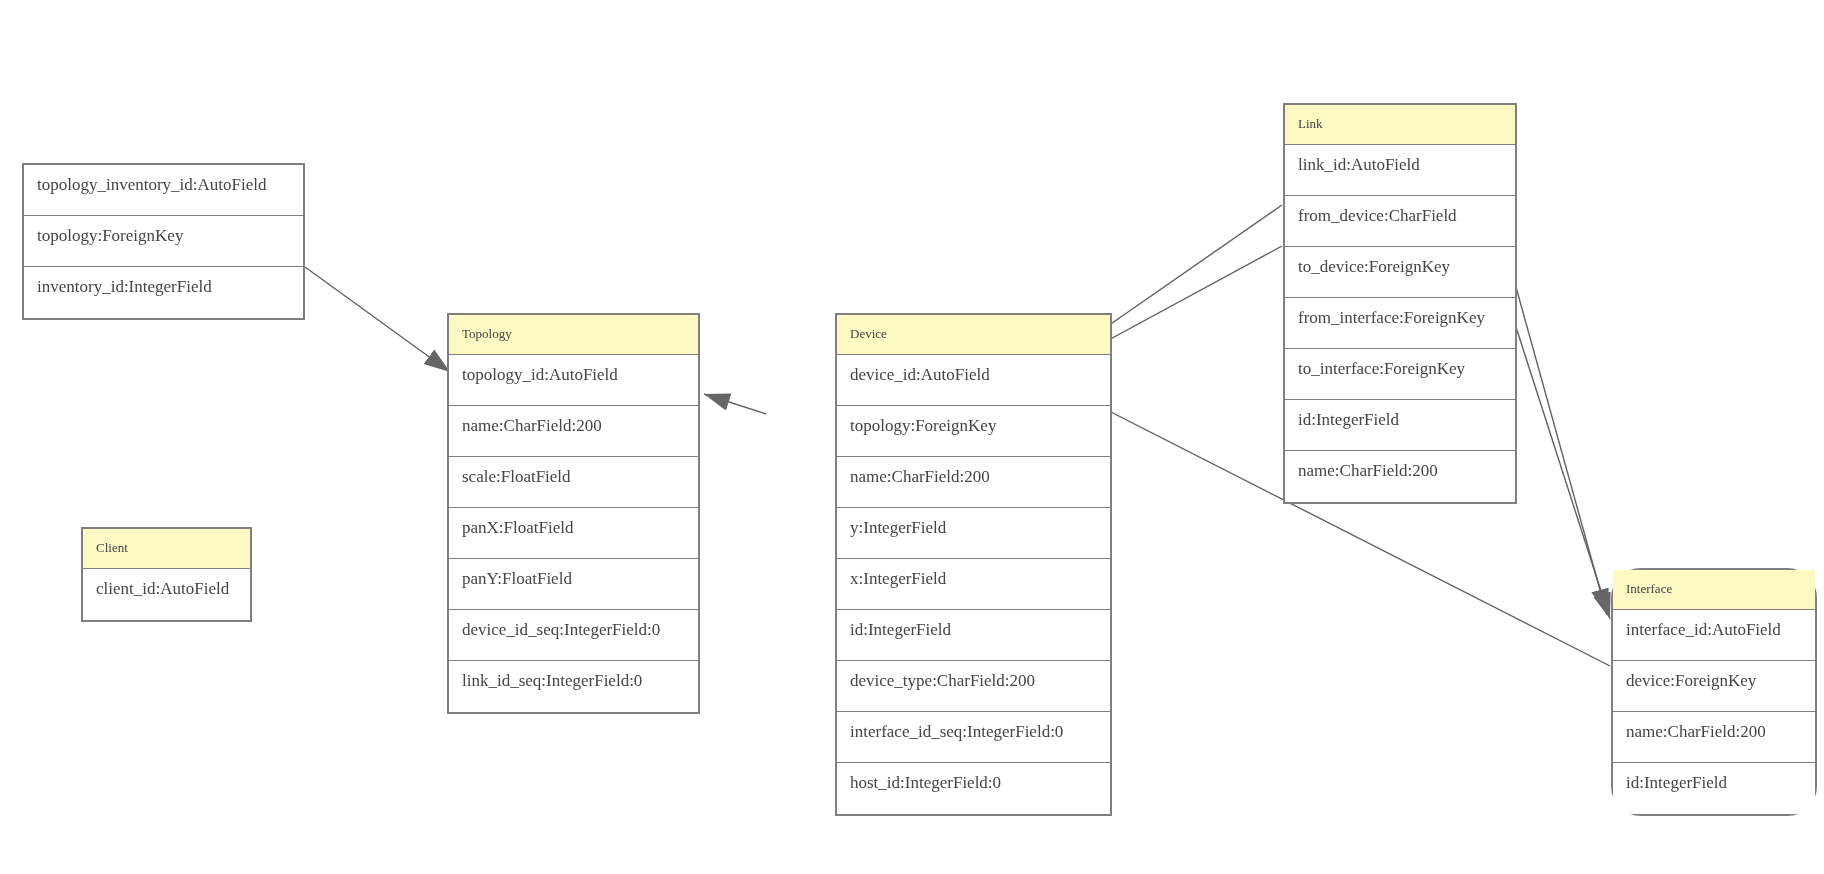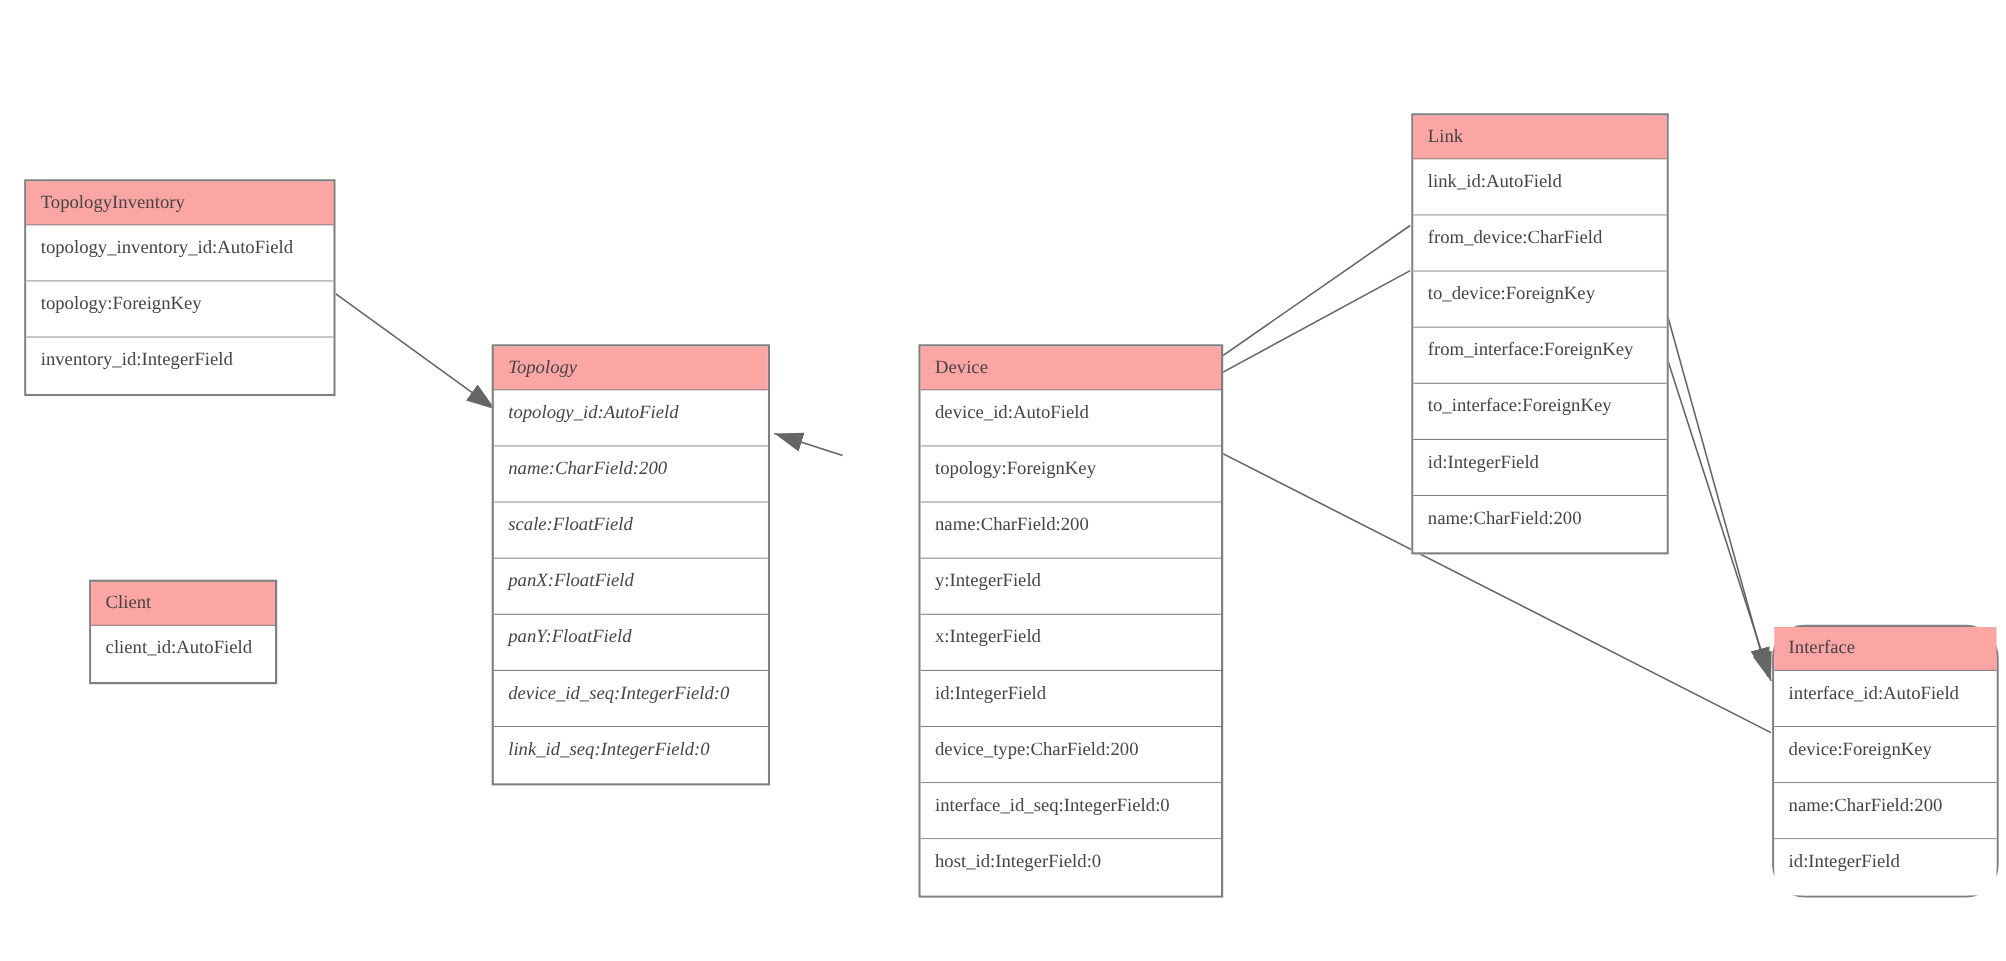--- a/index.html
+++ b/index.html
@@ -26,23 +26,23 @@
     position: absolute;
     box-sizing: border-box;
     border: 2px solid #7f7f7f;
     background: #ffffff;
   }
   .thead {
     box-sizing: border-box;
     height: 40px;
     line-height: 38px;
     padding-left: 13px;
-    background: #fca5a5;
+    background: #fef9c3;
     border-bottom: 1px solid #7f7f7f;
-    font-size: 17px;
+    font-size: 13px;
     color: #454545;
     white-space: nowrap;
     overflow: hidden;
   }
   .trow {
     box-sizing: border-box;
     height: 51px;
     line-height: 39px;
     padding-left: 13px;
     border-bottom: 1px solid #7f7f7f;
@@ -71,30 +71,29 @@
         <line x1="766" y1="414" x2="704" y2="394" stroke="#616161" stroke-width="1.4" marker-end="url(#arrowhead)"></line>
         <line x1="1282" y1="205" x2="1046" y2="369" stroke="#616161" stroke-width="1.4" marker-end="url(#arrowhead)"></line>
         <line x1="1282" y1="246" x2="1046" y2="374" stroke="#616161" stroke-width="1.4" marker-end="url(#arrowhead)"></line>
         <line x1="1610" y1="666" x2="1046" y2="379" stroke="#616161" stroke-width="1.4" marker-end="url(#arrowhead)"></line>
         <line x1="1516" y1="287" x2="1607" y2="615" stroke="#616161" stroke-width="1.4" marker-end="url(#arrowhead)"></line>
         <line x1="1516" y1="327" x2="1610" y2="619" stroke="#616161" stroke-width="1.4" marker-end="url(#arrowhead)"></line>
       </g>
   </svg>
 
 <div class="model-table" style="left: 22px; top: 163px; width: 283px;">
-      <div class="thead">TopologyInventory</div>
       <div class="trow">topology_inventory_id:AutoField</div>
       <div class="trow">topology:ForeignKey</div>
       <div class="trow">inventory_id:IntegerField</div>
     </div>
     <div class="model-table" style="left: 81px; top: 527px; width: 171px;">
       <div class="thead">Client</div>
       <div class="trow">client_id:AutoField</div>
     </div>
-    <div class="model-table" style="left: 447px; top: 313px; width: 253px; font-style: italic;">
+    <div class="model-table" style="left: 447px; top: 313px; width: 253px;">
       <div class="thead">Topology</div>
       <div class="trow">topology_id:AutoField</div>
       <div class="trow">name:CharField:200</div>
       <div class="trow">scale:FloatField</div>
       <div class="trow">panX:FloatField</div>
       <div class="trow">panY:FloatField</div>
       <div class="trow">device_id_seq:IntegerField:0</div>
       <div class="trow">link_id_seq:IntegerField:0</div>
     </div>
     <div class="model-table" style="left: 803px; top: 313px; width: 277px; margin-left: 32px;">

